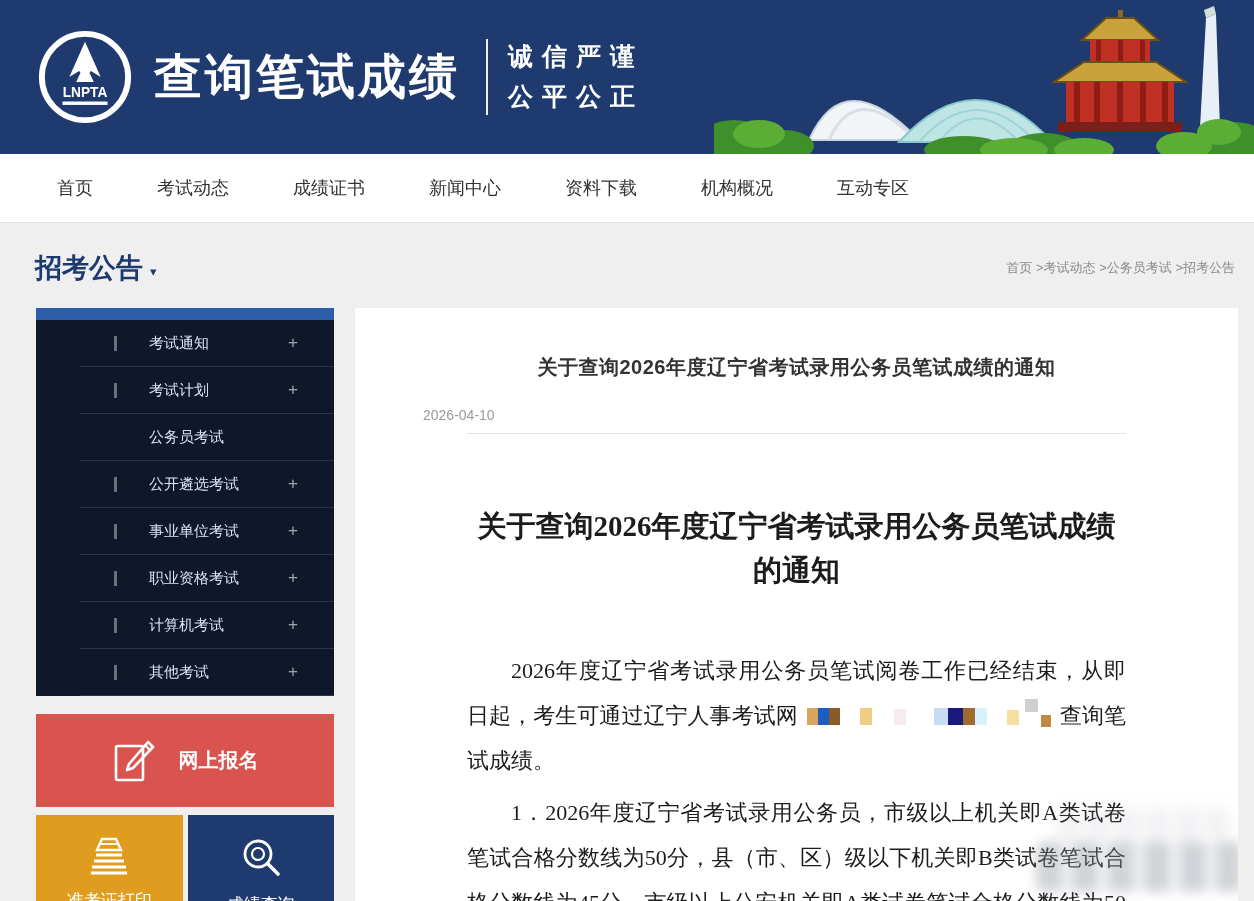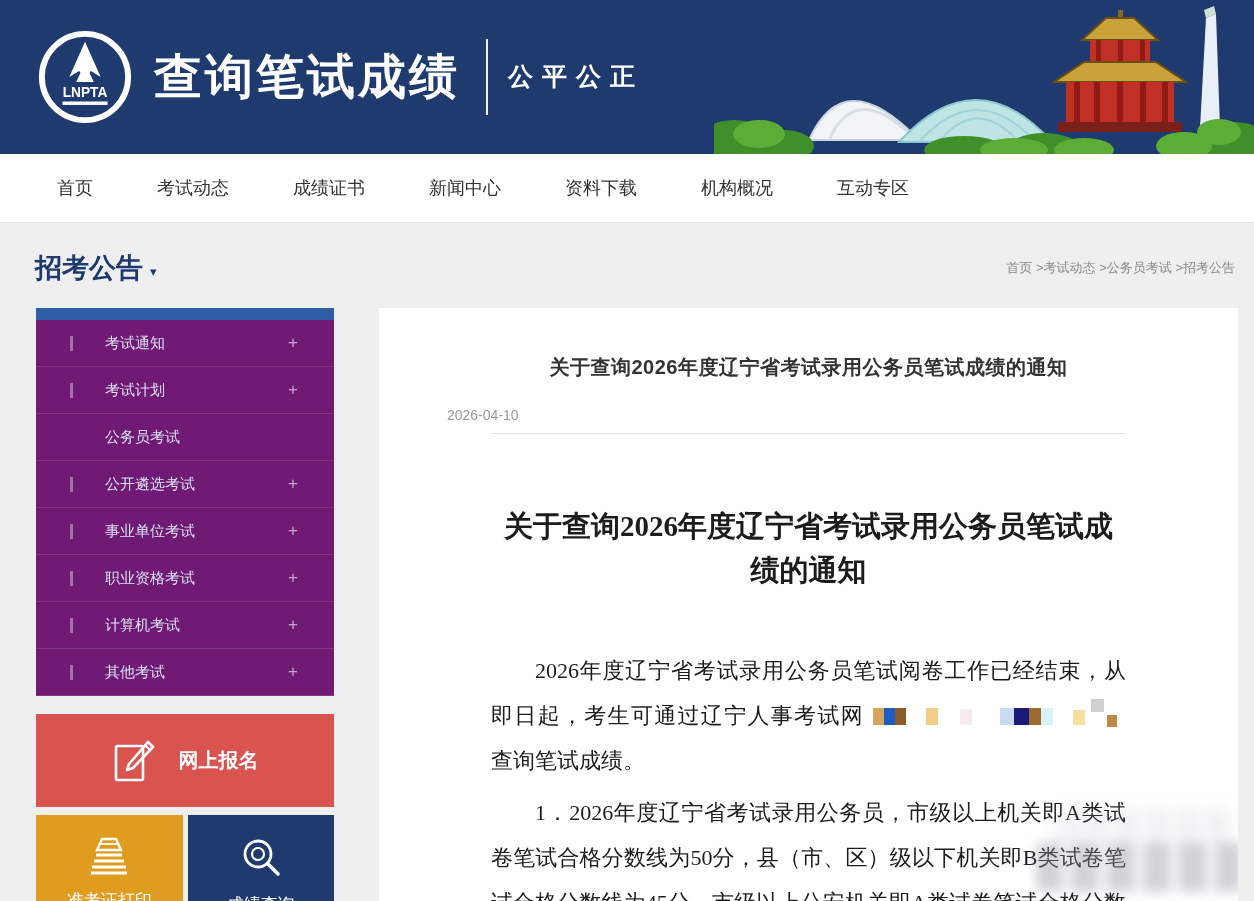--- a/index.html
+++ b/index.html
@@ -28,35 +28,35 @@
   .breadcrumb { font-size:13px; color:#8a8a8a; }
   .crumb { cursor:pointer; }
   .crumb-sep { color:#8a8a8a; }
 
   
   .layout { display:flex; align-items:flex-start; padding:0 16px 0 36px; }
 
   
   .sidebar { width:298px; flex:0 0 auto; margin-right:21px; }
   .sidebar-strip { height:12px; background:#2e5ea8; }
-  .side-menu { list-style:none; background:#701a75; }
+  .side-menu { list-style:none; background:#0f172a;padding-left:44px; }
   .menu-item { position:relative; height:47px; line-height:46px; padding-left:69px; color:#d9e2f2; font-size:15px; border-bottom:1px solid rgba(255,255,255,.12); cursor:pointer; }
   .tick { position:absolute; left:34px; top:16px; width:3px; height:15px; background:rgba(255,255,255,.38); }
   .plus { position:absolute; right:36px; top:50%; transform:translateY(-50%); font-size:17px; font-weight:300; color:rgba(255,255,255,.6); }
   .quick-btn { display:flex; align-items:center; justify-content:center; color:#fff; cursor:pointer; }
   .btn-register { margin-top:18px; height:93px; background:#d9534f; gap:23px; }
   .btn-register .q-label { font-size:20px; font-weight:bold; }
   .btn-row { display:flex; gap:5px; margin-top:8px; }
   .btn-half { flex:1; height:130px; flex-direction:column; justify-content:flex-start; padding-top:20px; gap:12px; }
   .btn-print { background:#df9c1f; }
   .btn-score { background:#1e3a6e; }
   .btn-half .q-label { font-size:17px; }
 
   
-  .content-panel { position:relative; background:#fff; width:883px; height:593px; overflow:hidden;margin-left:24px; }
+  .content-panel { position:relative; background:#fff; width:883px; height:593px; overflow:hidden; }
   .list-title { padding-top:46px; text-align:center; font-size:20px; font-weight:bold; color:#333; letter-spacing:.5px; }
   .meta-date { margin-top:26px; padding:0 68px; font-size:14px; color:#9a9a9a; }
   .divider { margin:10px 112px 0; border:0; border-top:1px solid #e3e3e3; }
   .doc { padding:0 112px; font-family:"Liberation Serif","DejaVu Serif",serif; color:#1c1c1c; }
   .doc-title { margin-top:70px; text-align:center; font-size:29px; font-weight:bold; line-height:44px; }
   .para { margin-top:56px; font-size:22px; line-height:45px; text-indent:2em; text-align:justify; }
   .para + .para { margin-top:7px; }
   .mosaic { display:inline-flex; align-items:flex-end; margin:0 9px; vertical-align:-2px; }
   .mq { display:inline-block; }
 
@@ -78,20 +78,21 @@
         <path d="M50 36 L59 55 L41 55 Z" fill="#ffffff"></path>
         <text x="50" y="70" text-anchor="middle" font-size="14" font-weight="bold" fill="#ffffff" font-family="Liberation Sans, sans-serif">LNPTA</text>
         <rect x="27" y="75" width="46" height="3.5" fill="#ffffff"></rect>
       </svg>
     </div>
     <div class="title-block">
       <div class="site-title">查询笔试成绩</div>
     </div>
     <div class="slogan-divider"></div>
     <div class="slogan">
+      <div>诚信严谨</div>
       <div>公平公正</div>
     </div>
     <svg class="skyline" width="540" height="158" viewBox="0 0 540 158">
 
       <path d="M492 18 L502 14 L506 128 L486 128 Z" fill="#e9eff6"></path>
       <path d="M492 18 L502 14 L500 6 L490 10 Z" fill="#cfe0d8"></path>
 
       <path d="M95 140 Q130 62 205 140 Z" fill="#f2f5f8" stroke="#c9d3dd" stroke-width="2"></path>
       <path d="M115 140 Q142 80 200 138" fill="none" stroke="#d7dfe7" stroke-width="3"></path>
 

